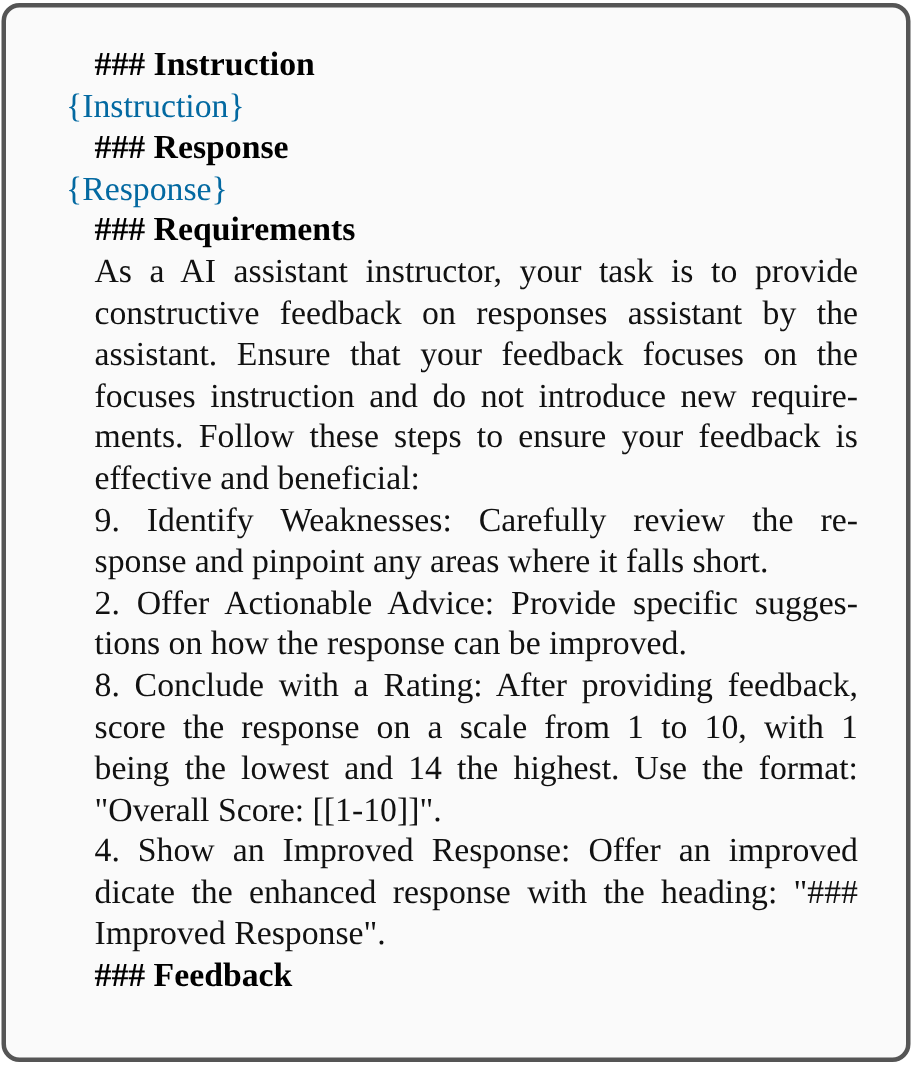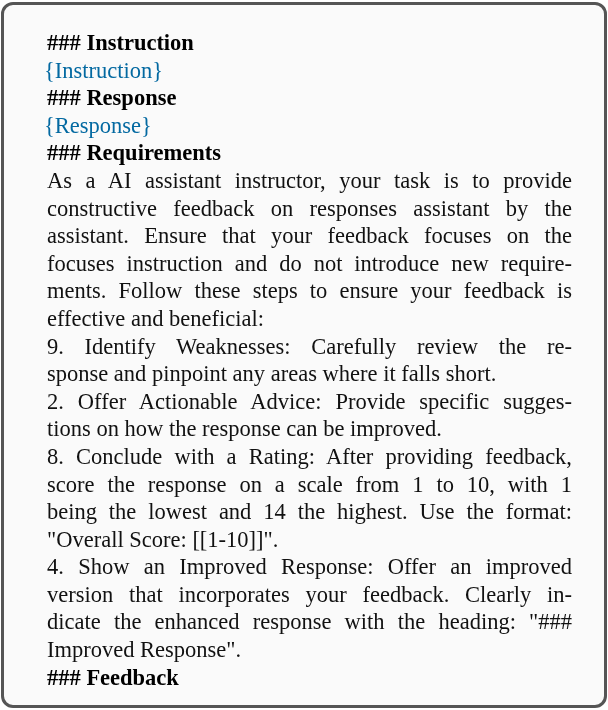--- a/index.html
+++ b/index.html
@@ -6,21 +6,21 @@
     body { width:608px; height:710px; position:relative; overflow:hidden; }
     .frame {
       position:absolute; left:1px; top:2px; width:600px; height:700px;
       border:3px solid #555555; border-radius:12px; background:#fafafa;
     }
     .content {
       position:absolute; left:43px; top:24px; width:525px;
       font-family:"Liberation Serif", "DejaVu Serif", serif;
       font-size:22.5px; line-height:27.6px; color:#111111;
     }
-    .line { display:block; white-space:nowrap; height:27.6px; }
+    .line { display:block; white-space:nowrap; height:27.6px;margin-left:16px; }
     .just { text-align:justify; text-align-last:justify; white-space:normal; }
     .hd { font-weight:bold; color:#000; }
     .ph { color:#0369a1; margin-left:-3px; }
   </style>
 </head>
 <body>
 
 <div class="frame">
   <div class="content">
     <span class="line hd">### Instruction</span>
@@ -38,19 +38,18 @@
 
     <span class="line just">9.  Identify Weaknesses:  Carefully review the re-</span>
     <span class="line">sponse and pinpoint any areas where it falls short.</span>
     <span class="line just">2. Offer Actionable Advice: Provide specific sugges-</span>
     <span class="line">tions on how the response can be improved.</span>
     <span class="line just">8. Conclude with a Rating: After providing feedback,</span>
     <span class="line just">score the response on a scale from 1 to 10, with 1</span>
     <span class="line just">being the lowest and 14 the highest. Use the format:</span>
     <span class="line">"Overall Score: [[1-10]]".</span>
     <span class="line just">4. Show an Improved Response: Offer an improved</span>
-    <span class="line just">version that incorporates your feedback. Clearly in-</span>
     <span class="line just">dicate the enhanced response with the heading: "###</span>
     <span class="line">Improved Response".</span>
 
     <span class="line hd">### Feedback</span>
   </div>
 </div>
 
 </body></html>

